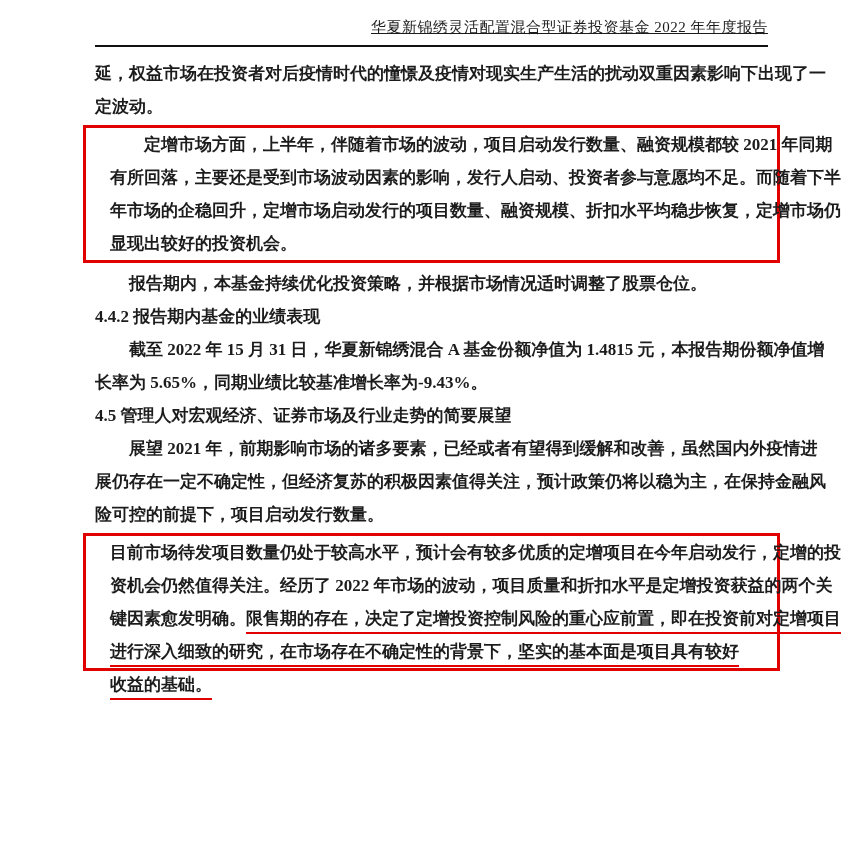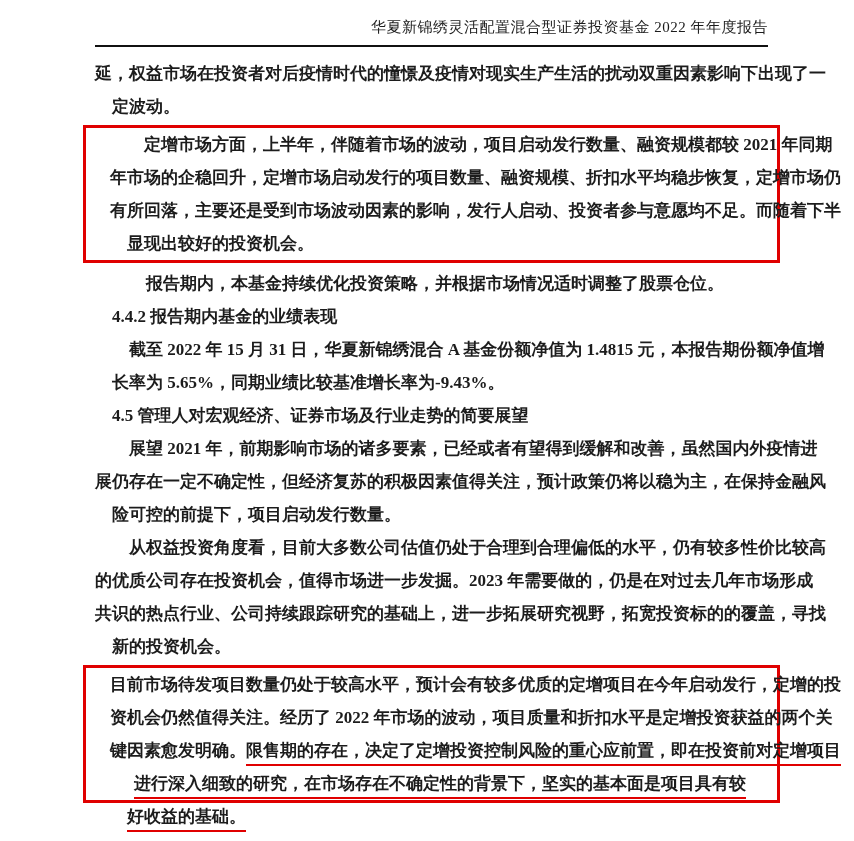--- a/index.html
+++ b/index.html
@@ -18,40 +18,40 @@
     font-family: "Liberation Serif", "DejaVu Serif", serif;
     color: var(--ink);
     font-size: 17px;
   }
   .doc-header {
     font-size: 15px;
     line-height: 22px;
     text-align: right;
     letter-spacing: 0.5px;
     white-space: nowrap;
+    text-decoration: underline;
   }
   .header-rule {
     border: none;
     border-top: 2px solid #111111;
     margin: 7px 0 10px 0;
   }
   .line {
     line-height: 33px;
     height: 33px;
     text-align: justify;
     text-align-last: justify;
     white-space: nowrap;
     overflow: visible;
     font-weight: bold;
   }
   .line.end, .line.heading {
-    text-align: center;
+    text-align: left;
     text-align-last: left;
     white-space: normal;
-    margin-left: 17px;
   }
   .line.indent { padding-left: 34px; }
   .hl-box {
     border: 3px solid var(--hl);
     margin: 2px -12px 4px -12px;
     padding: 0 24px;
   }
   .hl-box.clipped {
     margin-bottom: 0;
   }
@@ -68,48 +68,42 @@
   <div class="doc-header">华夏新锦绣灵活配置混合型证券投资基金 2022 年年度报告</div>
   <hr class="header-rule">
 
   <div>
     <div class="line fill">延，权益市场在投资者对后疫情时代的憧憬及疫情对现实生产生活的扰动双重因素影响下出现了一</div>
     <div class="line end">定波动。</div>
   </div>
 
   <div class="hl-box">
     <div class="line fill indent">定增市场方面，上半年，伴随着市场的波动，项目启动发行数量、融资规模都较 2021 年同期</div>
+    <div class="line fill">有所回落，主要还是受到市场波动因素的影响，发行人启动、投资者参与意愿均不足。而随着下半</div>
     <div class="line fill">年市场的企稳回升，定增市场启动发行的项目数量、融资规模、折扣水平均稳步恢复，定增市场仍</div>
-    <div class="line fill">有所回落，主要还是受到市场波动因素的影响，发行人启动、投资者参与意愿均不足。而随着下半</div>
     <div class="line end">显现出较好的投资机会。</div>
   </div>
 
   <div class="line end indent">报告期内，本基金持续优化投资策略，并根据市场情况适时调整了股票仓位。</div>
 
   <div class="line heading">4.4.2 报告期内基金的业绩表现</div>
 
   <div>
     <div class="line fill indent">截至 2022 年 15 月 31 日，华夏新锦绣混合 A 基金份额净值为 1.4815 元，本报告期份额净值增</div>
     <div class="line end">长率为 5.65%，同期业绩比较基准增长率为-9.43%。</div>
   </div>
 
   <div class="line heading">4.5 管理人对宏观经济、证券市场及行业走势的简要展望</div>
 
   <div>
     <div class="line fill indent">展望 2021 年，前期影响市场的诸多要素，已经或者有望得到缓解和改善，虽然国内外疫情进</div>
     <div class="line fill">展仍存在一定不确定性，但经济复苏的积极因素值得关注，预计政策仍将以稳为主，在保持金融风</div>
     <div class="line end">险可控的前提下，项目启动发行数量。</div>
   </div>
 
-  <div>
-    <div class="line fill indent">从权益投资角度看，目前大多数公司估值仍处于合理到合理偏低的水平，仍有较多性价比较高</div>
-    <div class="line fill">的优质公司存在投资机会，值得市场进一步发掘。2023 年需要做的，仍是在对过去几年市场形成</div>
-    <div class="line fill">共识的热点行业、公司持续跟踪研究的基础上，进一步拓展研究视野，拓宽投资标的的覆盖，寻找</div>
-    <div class="line end">新的投资机会。</div>
-  </div>
 
   <div class="hl-box clipped">
     <div class="line fill">目前市场待发项目数量仍处于较高水平，预计会有较多优质的定增项目在今年启动发行，定增的投</div>
     <div class="line fill">资机会仍然值得关注。经历了 2022 年市场的波动，项目质量和折扣水平是定增投资获益的两个关</div>
     <div class="line fill"><span>键因素愈发明确。</span><span class="redline">限售期的存在，决定了定增投资控制风险的重心应前置，即在投资前对定增项目</span></div>
     <div class="line end"><span class="redline">进行深入细致的研究，在市场存在不确定性的背景下，坚实的基本面是项目具有较好收益的基础。</span></div>
   </div>
 
 </div>
 

